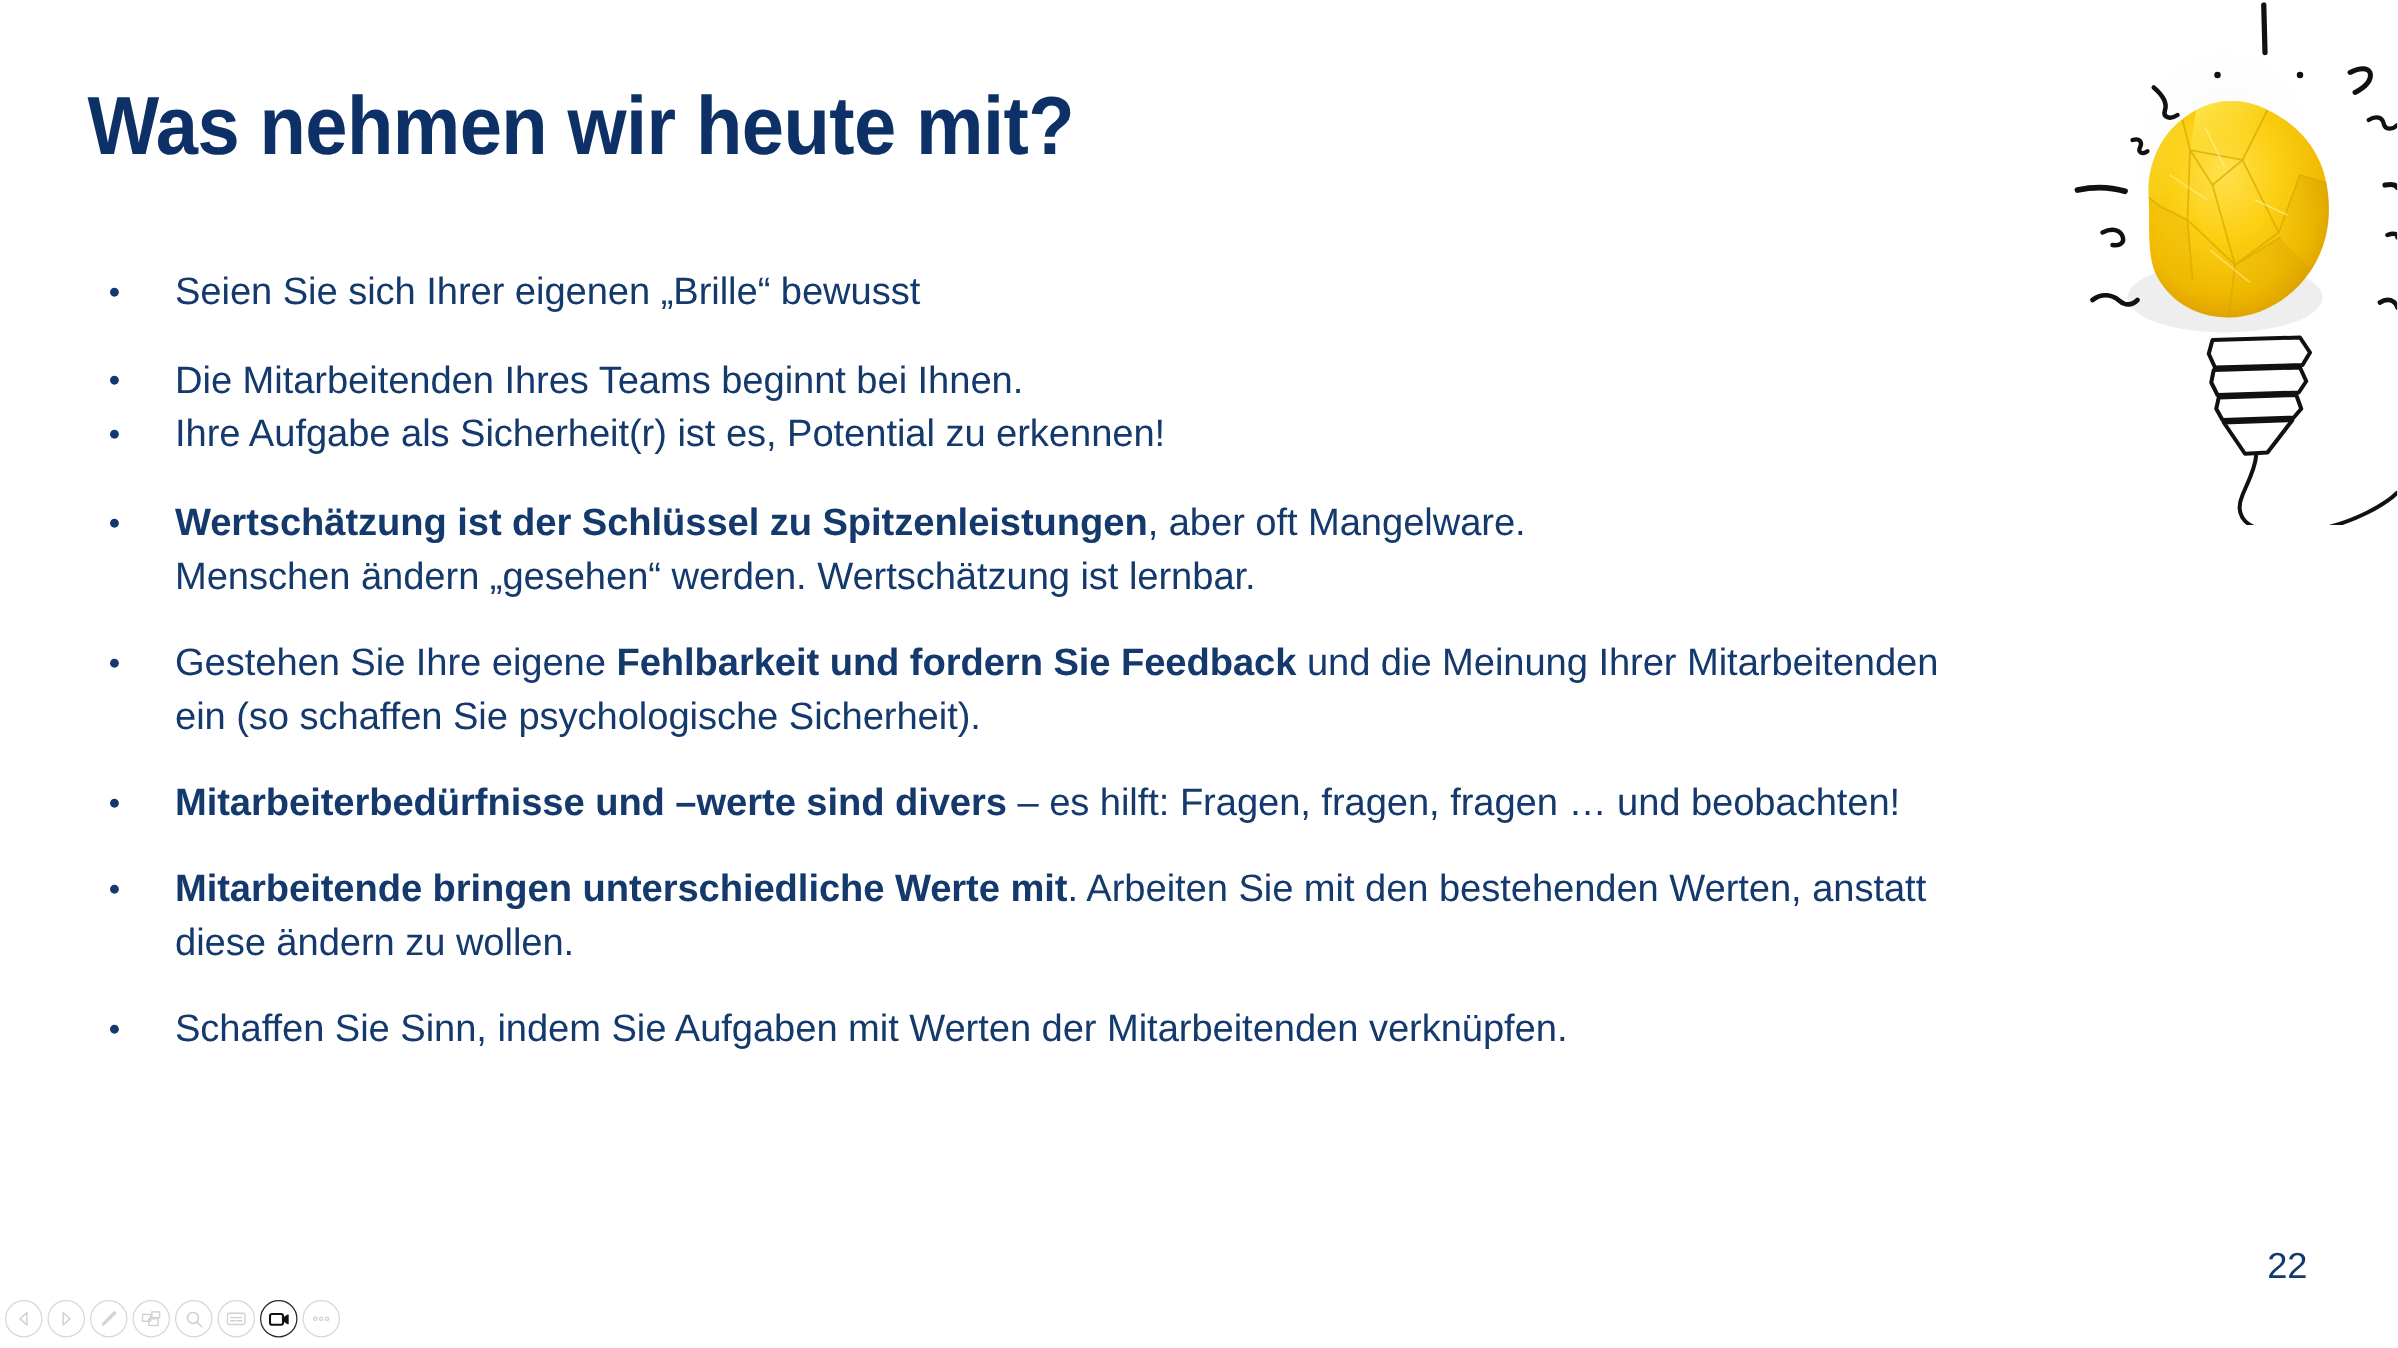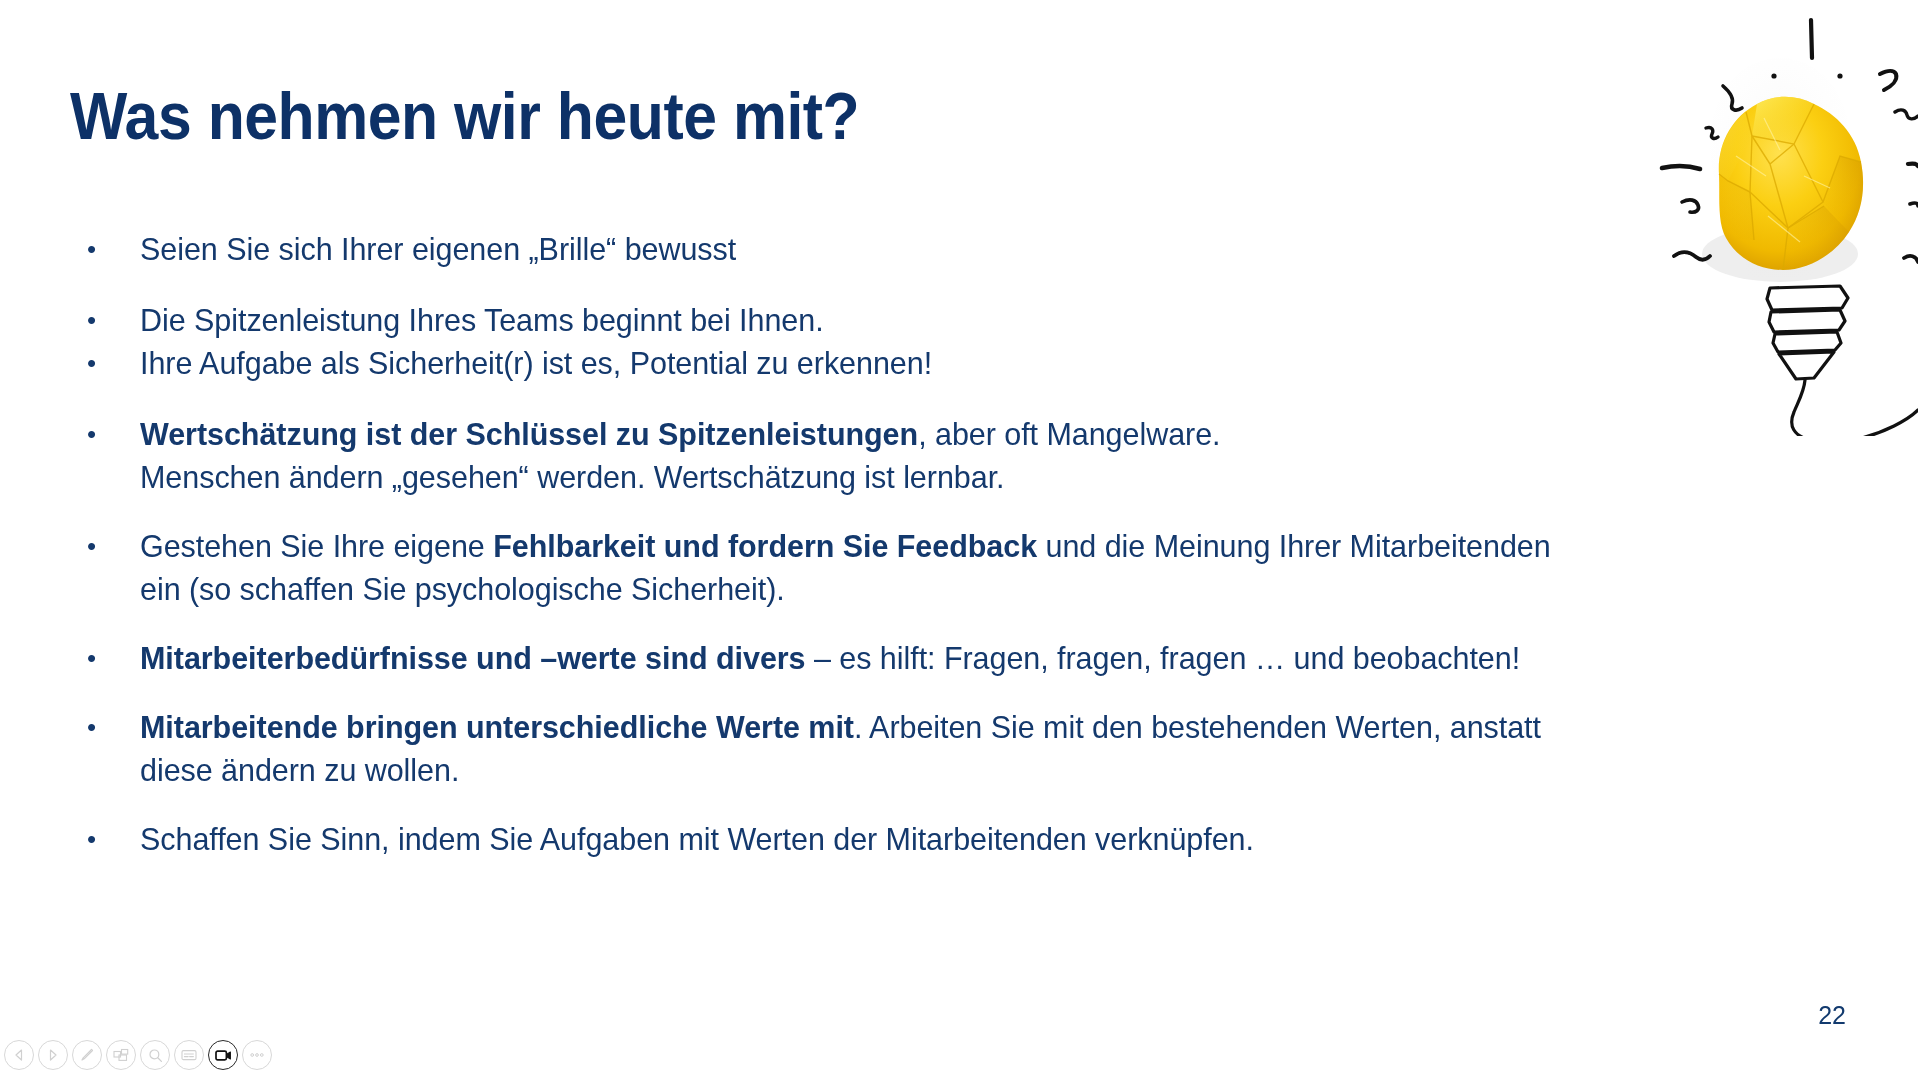--- a/index.html
+++ b/index.html
@@ -16,21 +16,20 @@
     color: #123a6e;
     -webkit-font-smoothing: antialiased;
   }
 
   
   .slide {
     position: absolute;
     inset: 0;
     background: #ffffff;
     overflow: hidden;
-    margin-top: 16px;
   }
 
   
   .slide-title {
     position: absolute;
     left: 70px;
     top: 62px;
     font-size: 66px;
     font-weight: 700;
     letter-spacing: -0.5px;
@@ -77,21 +76,21 @@
     text-align: right;
   }
   .gap-lg { height: 28px; }
   .gap-md { height: 26px; }
 
   
   .page-number {
     position: absolute;
     right: 72px;
     bottom: 48px;
-    font-size: 25px;
+    font-size: 29px;
     color: #123a6e;
     font-weight: 400;
   }
 
   
   .bulb-art {
     position: absolute;
     right: 0;
     top: 0;
     width: 300px;
@@ -138,21 +137,21 @@
 
     <div class="bullet-row">
       <span class="bullet-mark">•</span>
       <span class="bullet-text"><span>Seien Sie sich Ihrer eigenen „Brille“ bewusst</span></span>
     </div>
 
     <div class="gap-lg"></div>
 
     <div class="bullet-row">
       <span class="bullet-mark">•</span>
-      <span class="bullet-text"><span>Die Spitzenleistung Ihres Teams beginnt bei Ihnen.</span></span>
+      <span class="bullet-text"><span>Die Mitarbeitenden Ihres Teams beginnt bei Ihnen.</span></span>
     </div>
 
     <div class="bullet-row">
       <span class="bullet-mark">•</span>
       <span class="bullet-text"><span>Ihre Aufgabe als Sicherheit(r) ist es, Potential zu erkennen!</span></span>
     </div>
 
     <div class="gap-lg"></div>
 
     <div class="bullet-row">

